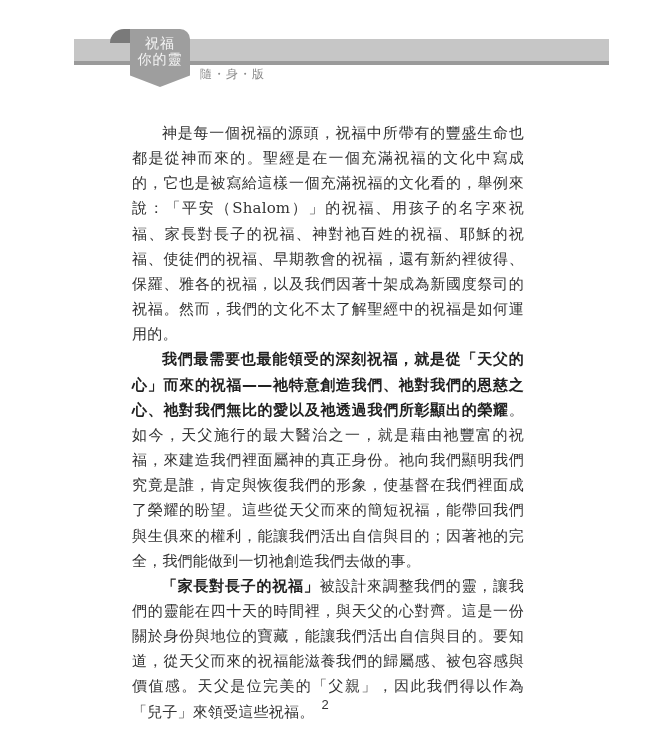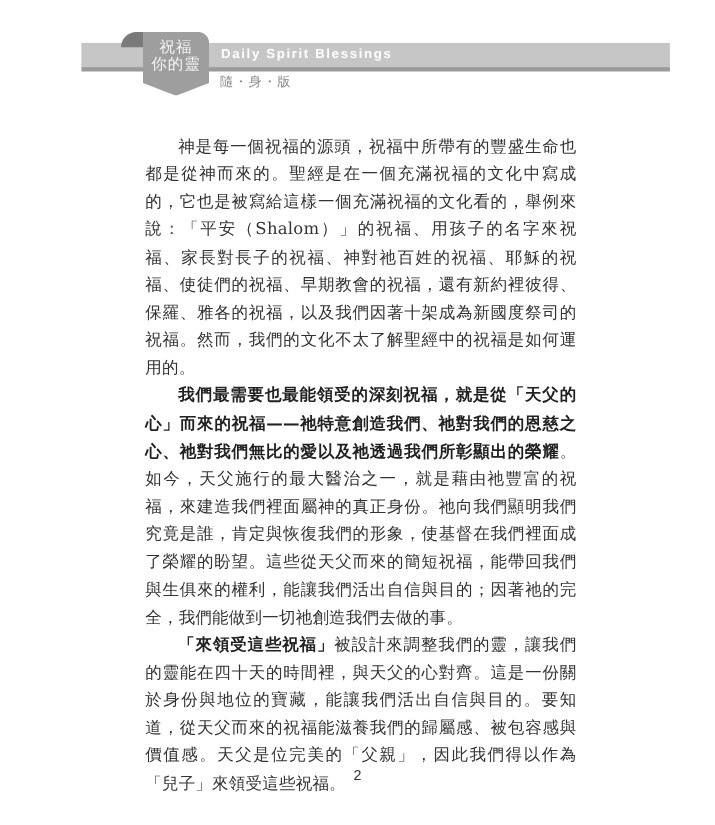--- a/index.html
+++ b/index.html
@@ -109,23 +109,22 @@
 
 <div class="header">
   <div class="bar-light"></div>
   <div class="bar-dark"></div>
   <div class="tab-fold"></div>
   <div class="tab"></div>
   <div class="tab-text">
     <div>祝福</div>
     <div>你的靈</div>
   </div>
-  <div class="header-title">Daily Spirit Blessings</div>
   <div class="header-subtitle">隨・身・版</div>
 </div>
 
 <div class="content">
   <p><span>神是每一個祝福的源頭，祝福中所帶有的豐盛生命也都是從神而來的。聖經是在一個充滿祝福的文化中寫成的，它也是被寫給這樣一個充滿祝福的文化看的，舉例來說：「平安（Shalom）」的祝福、用孩子的名字來祝福、家長對長子的祝福、神對祂百姓的祝福、耶穌的祝福、使徒們的祝福、早期教會的祝福，還有新約裡彼得、保羅、雅各的祝福，以及我們因著十架成為新國度祭司的祝福。然而，我們的文化不太了解聖經中的祝福是如何運用的。</span></p>
   <p><span class="bold">我們最需要也最能領受的深刻祝福，就是從「天父的心」而來的祝福——祂特意創造我們、祂對我們的恩慈之心、祂對我們無比的愛以及祂透過我們所彰顯出的榮耀</span><span>。如今，天父施行的最大醫治之一，就是藉由祂豐富的祝福，來建造我們裡面屬神的真正身份。祂向我們顯明我們究竟是誰，肯定與恢復我們的形象，使基督在我們裡面成了榮耀的盼望。這些從天父而來的簡短祝福，能帶回我們與生俱來的權利，能讓我們活出自信與目的；因著祂的完全，我們能做到一切祂創造我們去做的事。</span></p>
-  <p><span class="bold">「來領受這些祝福」</span><span>被設計來調整我們的靈，讓我們的靈能在四十天的時間裡，與天父的心對齊。這是一份關於身份與地位的寶藏，能讓我們活出自信與目的。要知道，從天父而來的祝福能滋養我們的歸屬感、被包容感與價值感。天父是位完美的「父親」，因此我們得以作為「兒子」來領受這些祝福。</span></p>
+  <p><span class="bold">「家長對長子的祝福」</span><span>被設計來調整我們的靈，讓我們的靈能在四十天的時間裡，與天父的心對齊。這是一份關於身份與地位的寶藏，能讓我們活出自信與目的。要知道，從天父而來的祝福能滋養我們的歸屬感、被包容感與價值感。天父是位完美的「父親」，因此我們得以作為「兒子」來領受這些祝福。</span></p>
 </div>
 
 <div class="page-number">2</div>
 
 </body></html>

